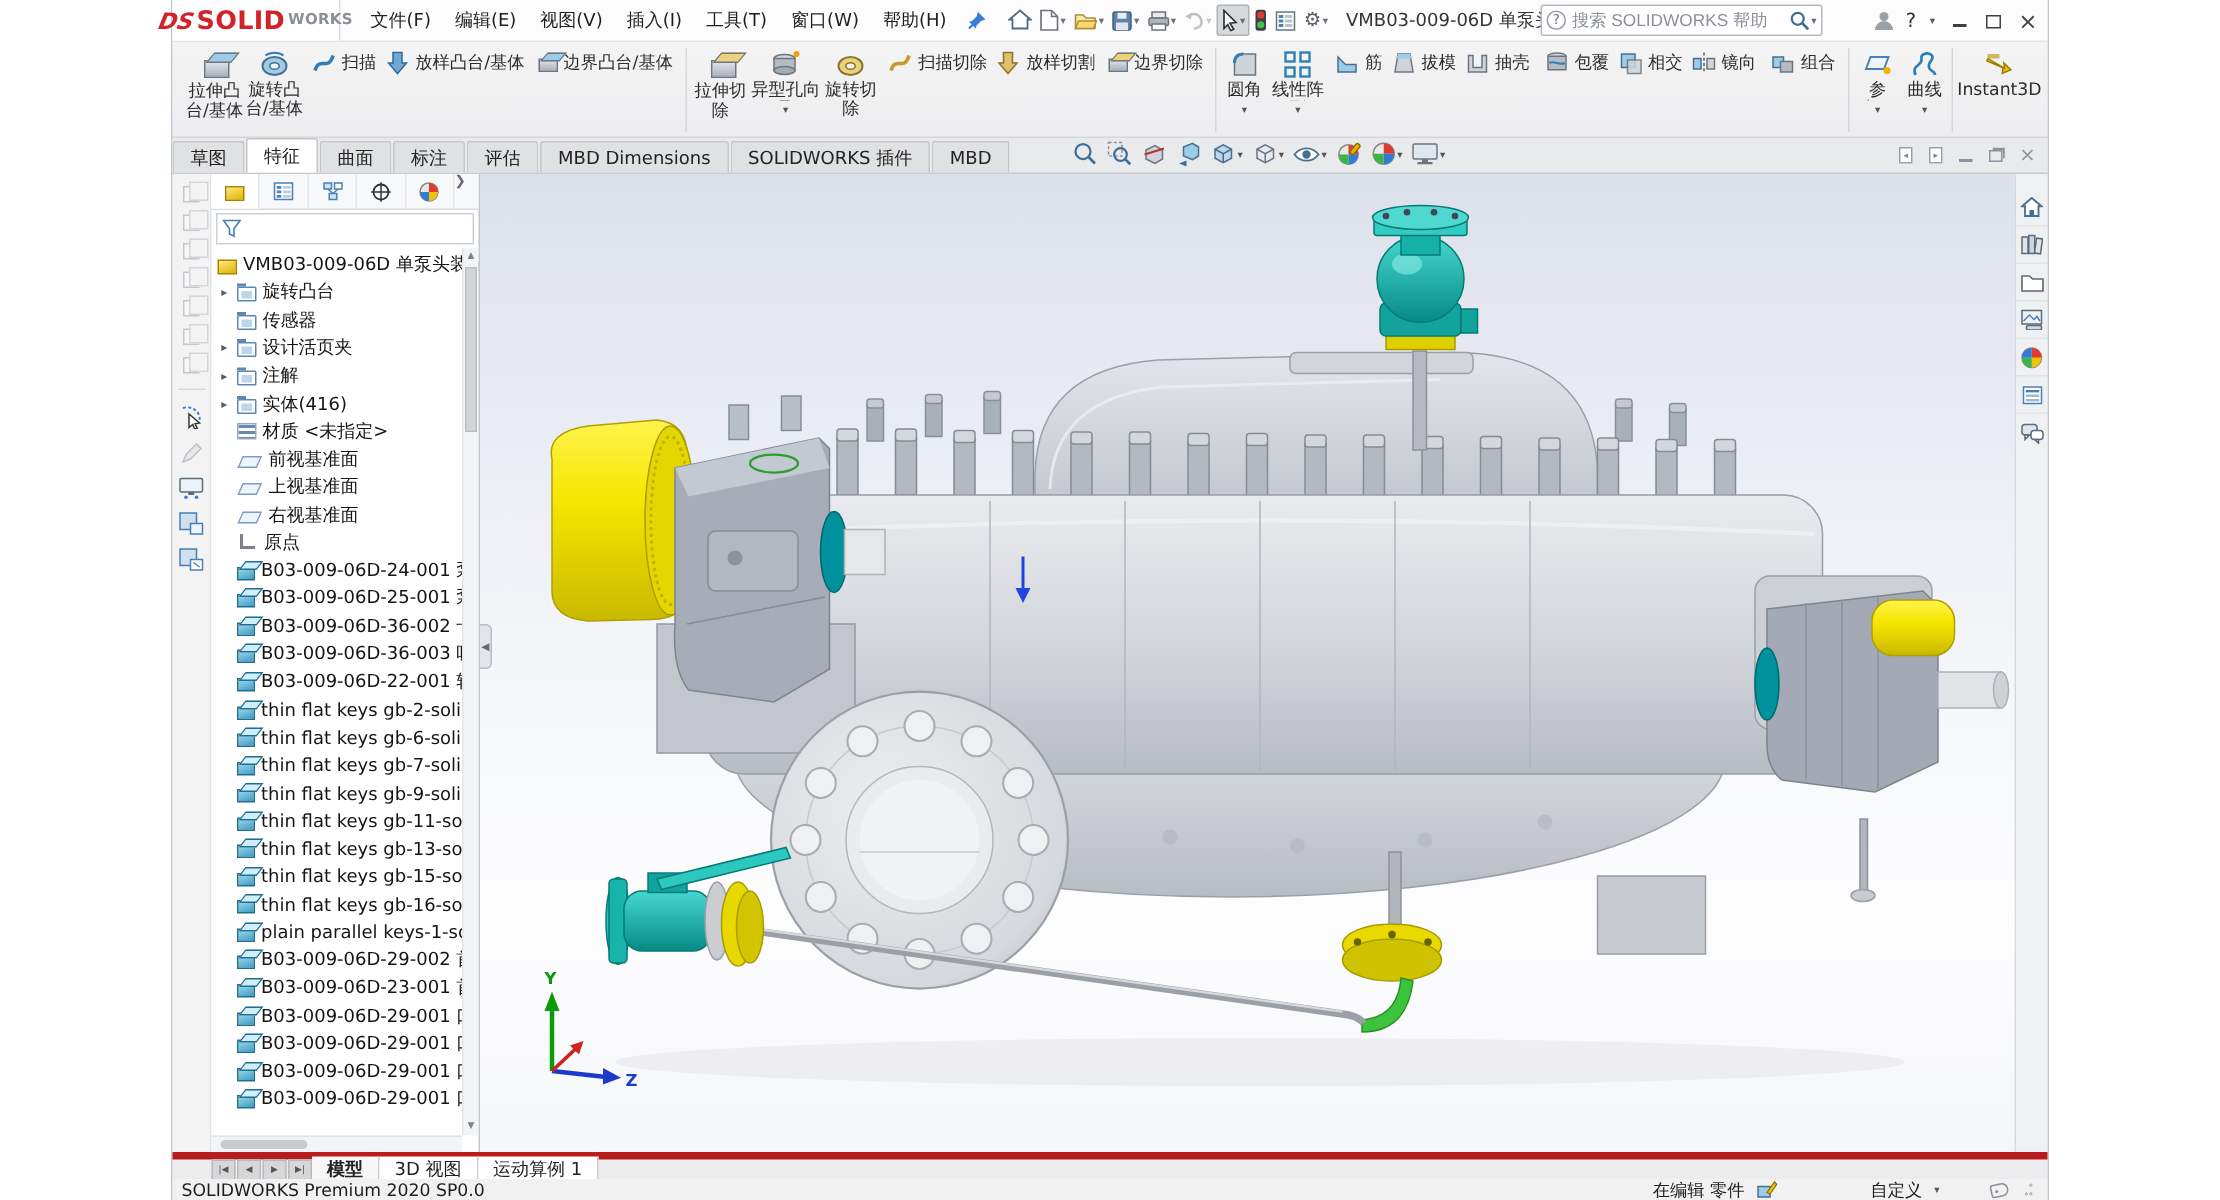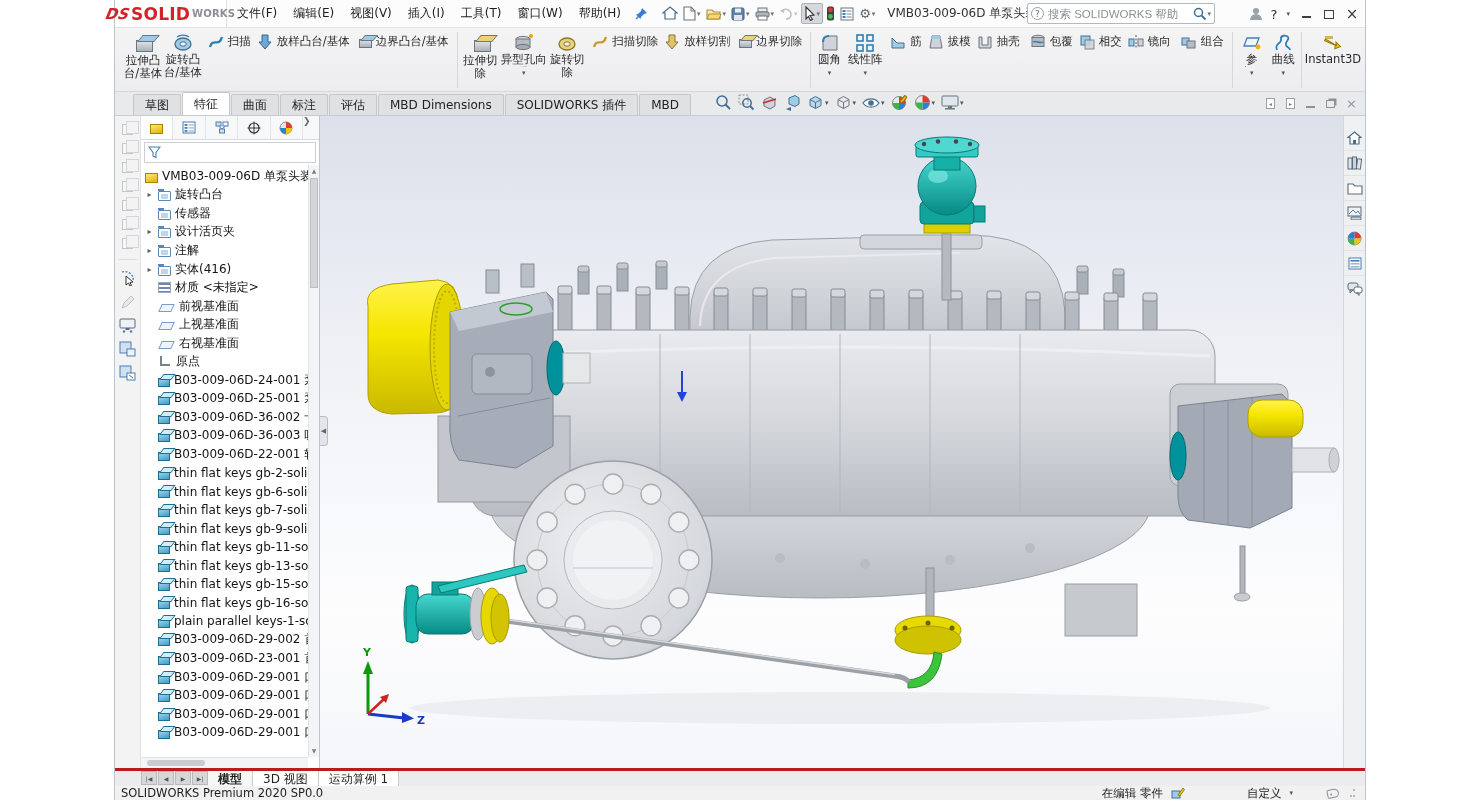--- a/index.html
+++ b/index.html
@@ -8,21 +8,21 @@
   .app{position:absolute;left:115px;top:0;width:1250px;height:800px;background:#f0f1f2;
     box-shadow:0 0 0 1px #b9c6d0}
 
   
   .titlebar{height:28px;background:#fcfcfd;border-bottom:1px solid #e4e4e6;display:flex;align-items:center;position:relative}
   .logo{width:112px;height:27px;display:flex;align-items:center;justify-content:center;gap:2px;
     border-right:1px solid #e0e0e2;background:#fff;font-weight:bold}
   .logo .ds{color:#d2232a;font-style:italic;font-size:15px;transform:skewX(-12deg)}
   .logo .solid{color:#d2232a;font-size:17px;letter-spacing:.2px}
   .logo .works{color:#8a8f96;font-size:10px;letter-spacing:.2px}
-  .menus{display:flex;margin-left:2px}
+  .menus{display:flex;margin-left:12px}
   .menu{padding:4px 8px;color:#1d1d1f}
   .qat{display:flex;align-items:center;margin-left:10px;gap:1px}
   .qbtn{display:flex;align-items:center;padding:2px 2px;border-radius:2px;color:#4a6f8a}
   .qbtn .dd{font-size:7px;color:#6a6e75;margin-left:1px}
   .qbtn.pressed{background:#d6d8db;border:1px solid #aeb1b6}
   .qbtn.disabled{opacity:.38}
   .doc-title{margin-left:10px;color:#333;white-space:nowrap;max-width:225px;overflow:hidden}
   .searchbox{position:absolute;right:150px;top:3px;width:188px;height:21px;border:1px solid #b4b9bf;background:#fff;
     display:flex;align-items:center;padding:0 3px;border-radius:2px}
   .searchbox .qm{width:13px;height:13px;border:1px solid #9aa0a8;border-radius:50%;color:#6b7077;
@@ -54,21 +54,21 @@
   .c3::before{content:'';position:absolute;left:0px;top:-6px;width:15px;height:5px;background:#9ecbe8;border:1px solid #6d757f;
     transform:skewX(-40deg);transform-origin:bottom left}
   .c3.gold::before{background:#ecd27a}
   .c3.s{width:13px;height:9px;margin:4px 0 0 3px}
   .c3.s::before{width:11px;height:4px;top:-5px}
   .ric{width:20px;height:20px;flex:0 0 auto}
   .ric.s{width:16px;height:16px}
 
   
   .tabrow{height:24px;background:#e9eaec;border-bottom:1px solid #c9cbce;display:flex;align-items:flex-end;
-    padding-left:18px;position:relative}
+    position:relative}
   .ctab{height:21px;padding:0 11px;display:flex;align-items:center;background:#e0e1e3;border:1px solid #c6c7c9;
     border-bottom:none;margin-right:1px;color:#222;border-radius:2px 2px 0 0;white-space:nowrap}
   .ctab.active{background:#fff;height:23px}
   .hud{position:absolute;left:600px;top:2px;display:flex;align-items:center;gap:6px}
   .hudbtn{display:flex;align-items:center;gap:1px;color:#3f6d99}
   .mdi{position:absolute;right:8px;top:4px;display:flex;align-items:center;gap:11px;color:#8e9298}
   .mdi .wb-min{border-color:#8e9298}
   .mdi .wb-max{border-color:#8e9298;width:9px;height:8px;box-shadow:2px -2px 0 -0.5px #8e9298}
   .docpage{width:9px;height:11px;border:1px solid #9aa0a8;background:#fff;display:flex;align-items:center;justify-content:center;font-size:6px;color:#7d838b}
 
@@ -112,22 +112,22 @@
 
   
   .viewport{flex:1;position:relative;background:linear-gradient(180deg,#dce0ea 0%,#e5e8f0 16%,#f2f4f8 45%,#fdfdfe 76%,#f5f6f9 100%);overflow:hidden}
   .viewport svg.model{position:absolute;inset:0}
 
   
   .rightstrip{width:22px;background:#eff0f1;border-left:1px solid #d6d7d9;display:flex;flex-direction:column;align-items:center;padding-top:10px}
   .rsbtn{width:21px;height:25px;display:flex;align-items:center;justify-content:center;border-bottom:1px solid #e2e3e5;color:#4a6f8a}
 
   
-  .bottombar{position:absolute;left:0;right:0;bottom:14px;height:18px;background:#ececee;border-top:3px solid #b91c1c;
-    display:flex;align-items:flex-start;font-size:12px}
+  .bottombar{position:absolute;left:0;right:0;bottom:14px;height:18px;background:#ececee;border-top:5px solid #b91c1c;
+    display:flex;align-items:center;font-size:12px}
   .navbtns{display:flex;margin-left:26px;gap:1px;align-items:center}
   .navbtn{width:16px;height:14px;background:#d6d7d9;border:1px solid #b9babd;color:#555;font-size:6px;
     display:flex;align-items:center;justify-content:center}
   .mtab{padding:0 10px;display:flex;align-items:center;border-right:1px solid #c9cacc;color:#222;background:#ffffff}
   .mtab.active{background:#f7f7f8;font-weight:bold}
   .mtab-fill{flex:1;background:#fafafb}
   .statusbar{position:absolute;left:0;right:0;bottom:0;height:14px;background:#f1f1f2;display:flex;align-items:center;
     padding:0 6px;font-size:11.5px;color:#1d1d1f}
   .st-right{margin-left:auto;display:flex;align-items:center;gap:8px;margin-right:4px}
   .grip{width:8px;height:8px;background:

